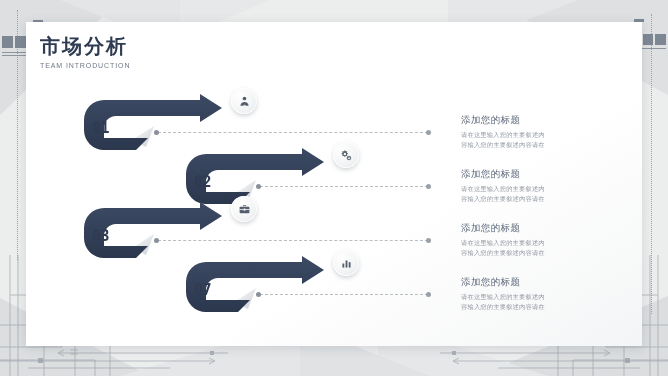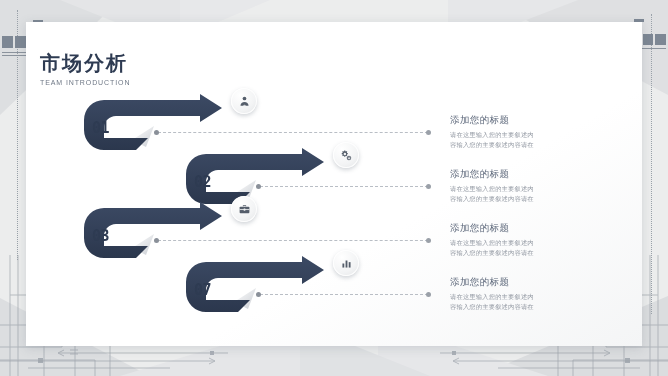--- a/index.html
+++ b/index.html
@@ -30,21 +30,21 @@
   .blkline{position:absolute;background:#8b939d;height:1px;pointer-events:none;}
 
   
   .card{
     position:absolute;left:26px;top:22px;width:616px;height:324px;
     background:linear-gradient(150deg,#ffffff 0%,#ffffff 62%,#f4f5f6 100%);
     box-shadow:0 2px 10px rgba(80,90,105,.18);
   }
 
   
-  .heading{position:absolute;left:14px;top:31px;}
+  .heading{position:absolute;left:14px;top:14px;}
   .title{
     font-family:"DejaVu Sans","Liberation Sans",sans-serif;
     font-size:20px;font-weight:bold;color:#2e3b52;letter-spacing:2px;line-height:1;
   }
   .subtitle{
     margin-top:6px;font-size:7px;color:#6f7886;letter-spacing:.9px;font-weight:normal;
   }
 
   
   .row{position:absolute;height:62px;}
@@ -62,21 +62,21 @@
     box-shadow:0 2px 4px rgba(90,100,115,.28), inset 0 0 0 1px rgba(255,255,255,.9);
     display:flex;align-items:center;justify-content:center;
   }
   .icon-badge svg{display:block;}
 
   .dotrow{position:absolute;height:1px;border-top:1px dashed #b9bec5;}
   .dotcap{position:absolute;width:5px;height:5px;border-radius:50%;background:#8a9099;}
   .dotcap.end{width:5px;height:5px;background:#9aa0a8;}
 
   
-  .txt{position:absolute;width:160px;}
+  .txt{position:absolute;width:160px;margin-left:11px;}
   .txt h3{
     margin:0 0 3px 0;font-size:9.5px;font-weight:normal;color:#5b6679;letter-spacing:.4px;
     font-family:"DejaVu Sans","Liberation Sans",sans-serif;
   }
   .txt p{
     margin:0;font-size:6.3px;line-height:1.65;color:#9298a2;letter-spacing:.15px;
     font-family:"DejaVu Sans","Liberation Sans",sans-serif;
   }
 </style>
 </head>

